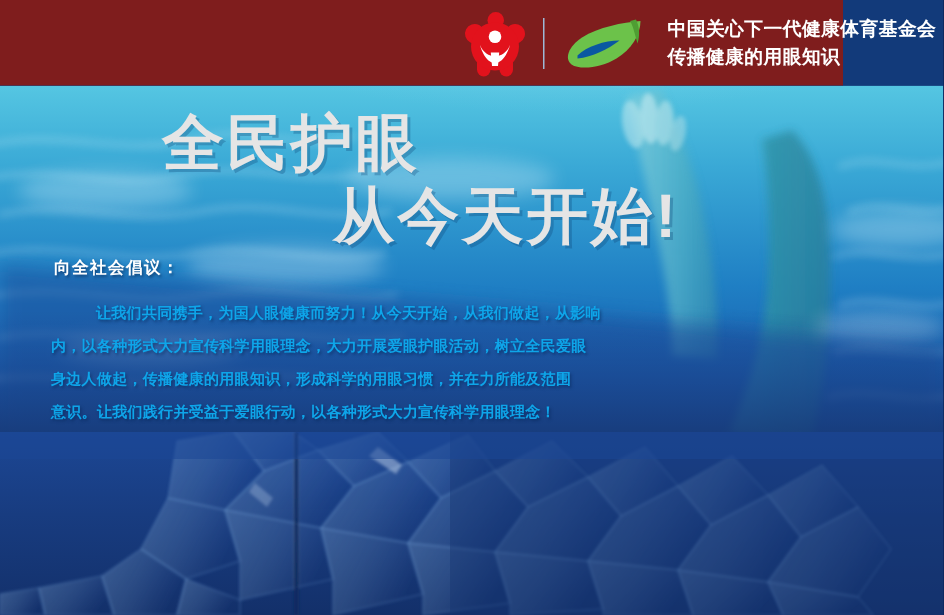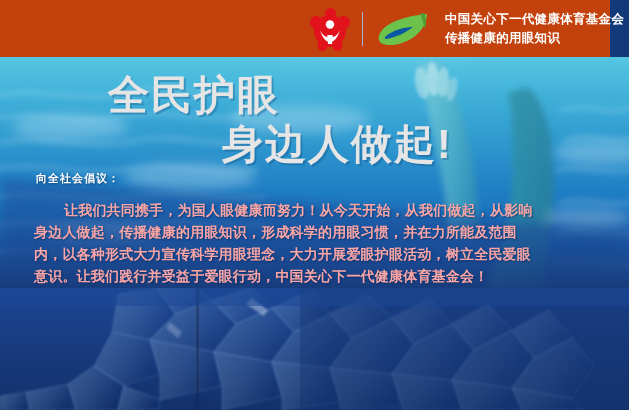--- a/index.html
+++ b/index.html
@@ -16,23 +16,23 @@
     width: 629px;
     height: 410px;
     overflow: hidden;
     background: #123a7a;
   }
 
   
   .header-bar {
     position: absolute;
     left: 0; top: 0;
-    width: 610px;
+    width: 562px;
     height: 57px;
-    background: #c2410c;
+    background: #7f1d1d;
     z-index: 40;
   }
   .header-inner {
     position: absolute;
     left: 310px;
     top: 0;
     height: 57px;
     display: flex;
     align-items: center;
     gap: 0px;
@@ -168,22 +168,22 @@
     text-shadow: 1px 1px 2px rgba(5,35,80,0.6);
     white-space: nowrap;
   }
   .body-copy {
     position: absolute;
     left: 34px; top: 199px;
     width: 566px;
     z-index: 30;
   }
   .body-line {
-    color: #fca5a5;
-    font-size: 14px;
+    color: #0ea5e9;
+    font-size: 10px;
     font-weight: bold;
     letter-spacing: 0.2px;
     line-height: 22px;
     height: 22px;
     white-space: nowrap;
     text-shadow: 1px 1px 2px rgba(5,35,80,0.55);
   }
   .body-line.indent { padding-left: 30px; }
 </style>
 </head>
@@ -344,29 +344,29 @@
         <polygon points="252,10 268,22 264,28 246,16" fill="#dbe9f8" opacity="0.45"></polygon>
         <polygon points="170,34 182,44 178,50 166,40" fill="#cfe2f5" opacity="0.30"></polygon>
       </g>
 
       <rect x="300" y="0" width="329" height="122" fill="#16356f" opacity="0.42"></rect>
       <rect x="0" y="0" width="629" height="18" fill="#1c4795" opacity="0.55"></rect>
     </svg>
   </div>
 
   <div class="headline headline-1">全民护眼</div>
-  <div class="headline headline-2">身边人做起!</div>
+  <div class="headline headline-2">从今天开始!</div>
 
   <div class="appeal-title">向全社会倡议：</div>
 
   <div class="body-copy">
     <div class="body-line indent">让我们共同携手，为国人眼健康而努力！从今天开始，从我们做起，从影响</div>
+    <div class="body-line">内，以各种形式大力宣传科学用眼理念，大力开展爱眼护眼活动，树立全民爱眼</div>
     <div class="body-line">身边人做起，传播健康的用眼知识，形成科学的用眼习惯，并在力所能及范围</div>
-    <div class="body-line">内，以各种形式大力宣传科学用眼理念，大力开展爱眼护眼活动，树立全民爱眼</div>
-    <div class="body-line">意识。让我们践行并受益于爱眼行动，中国关心下一代健康体育基金会！</div>
+    <div class="body-line">意识。让我们践行并受益于爱眼行动，以各种形式大力宣传科学用眼理念！</div>
   </div>
 
   <div class="header-bar">
     <div class="header-inner">
 
       <div class="logo-red">
         <div class="lr-head"></div>
         <div class="lr-armL"></div>
         <div class="lr-armR"></div>
         <div class="lr-legL"></div>

